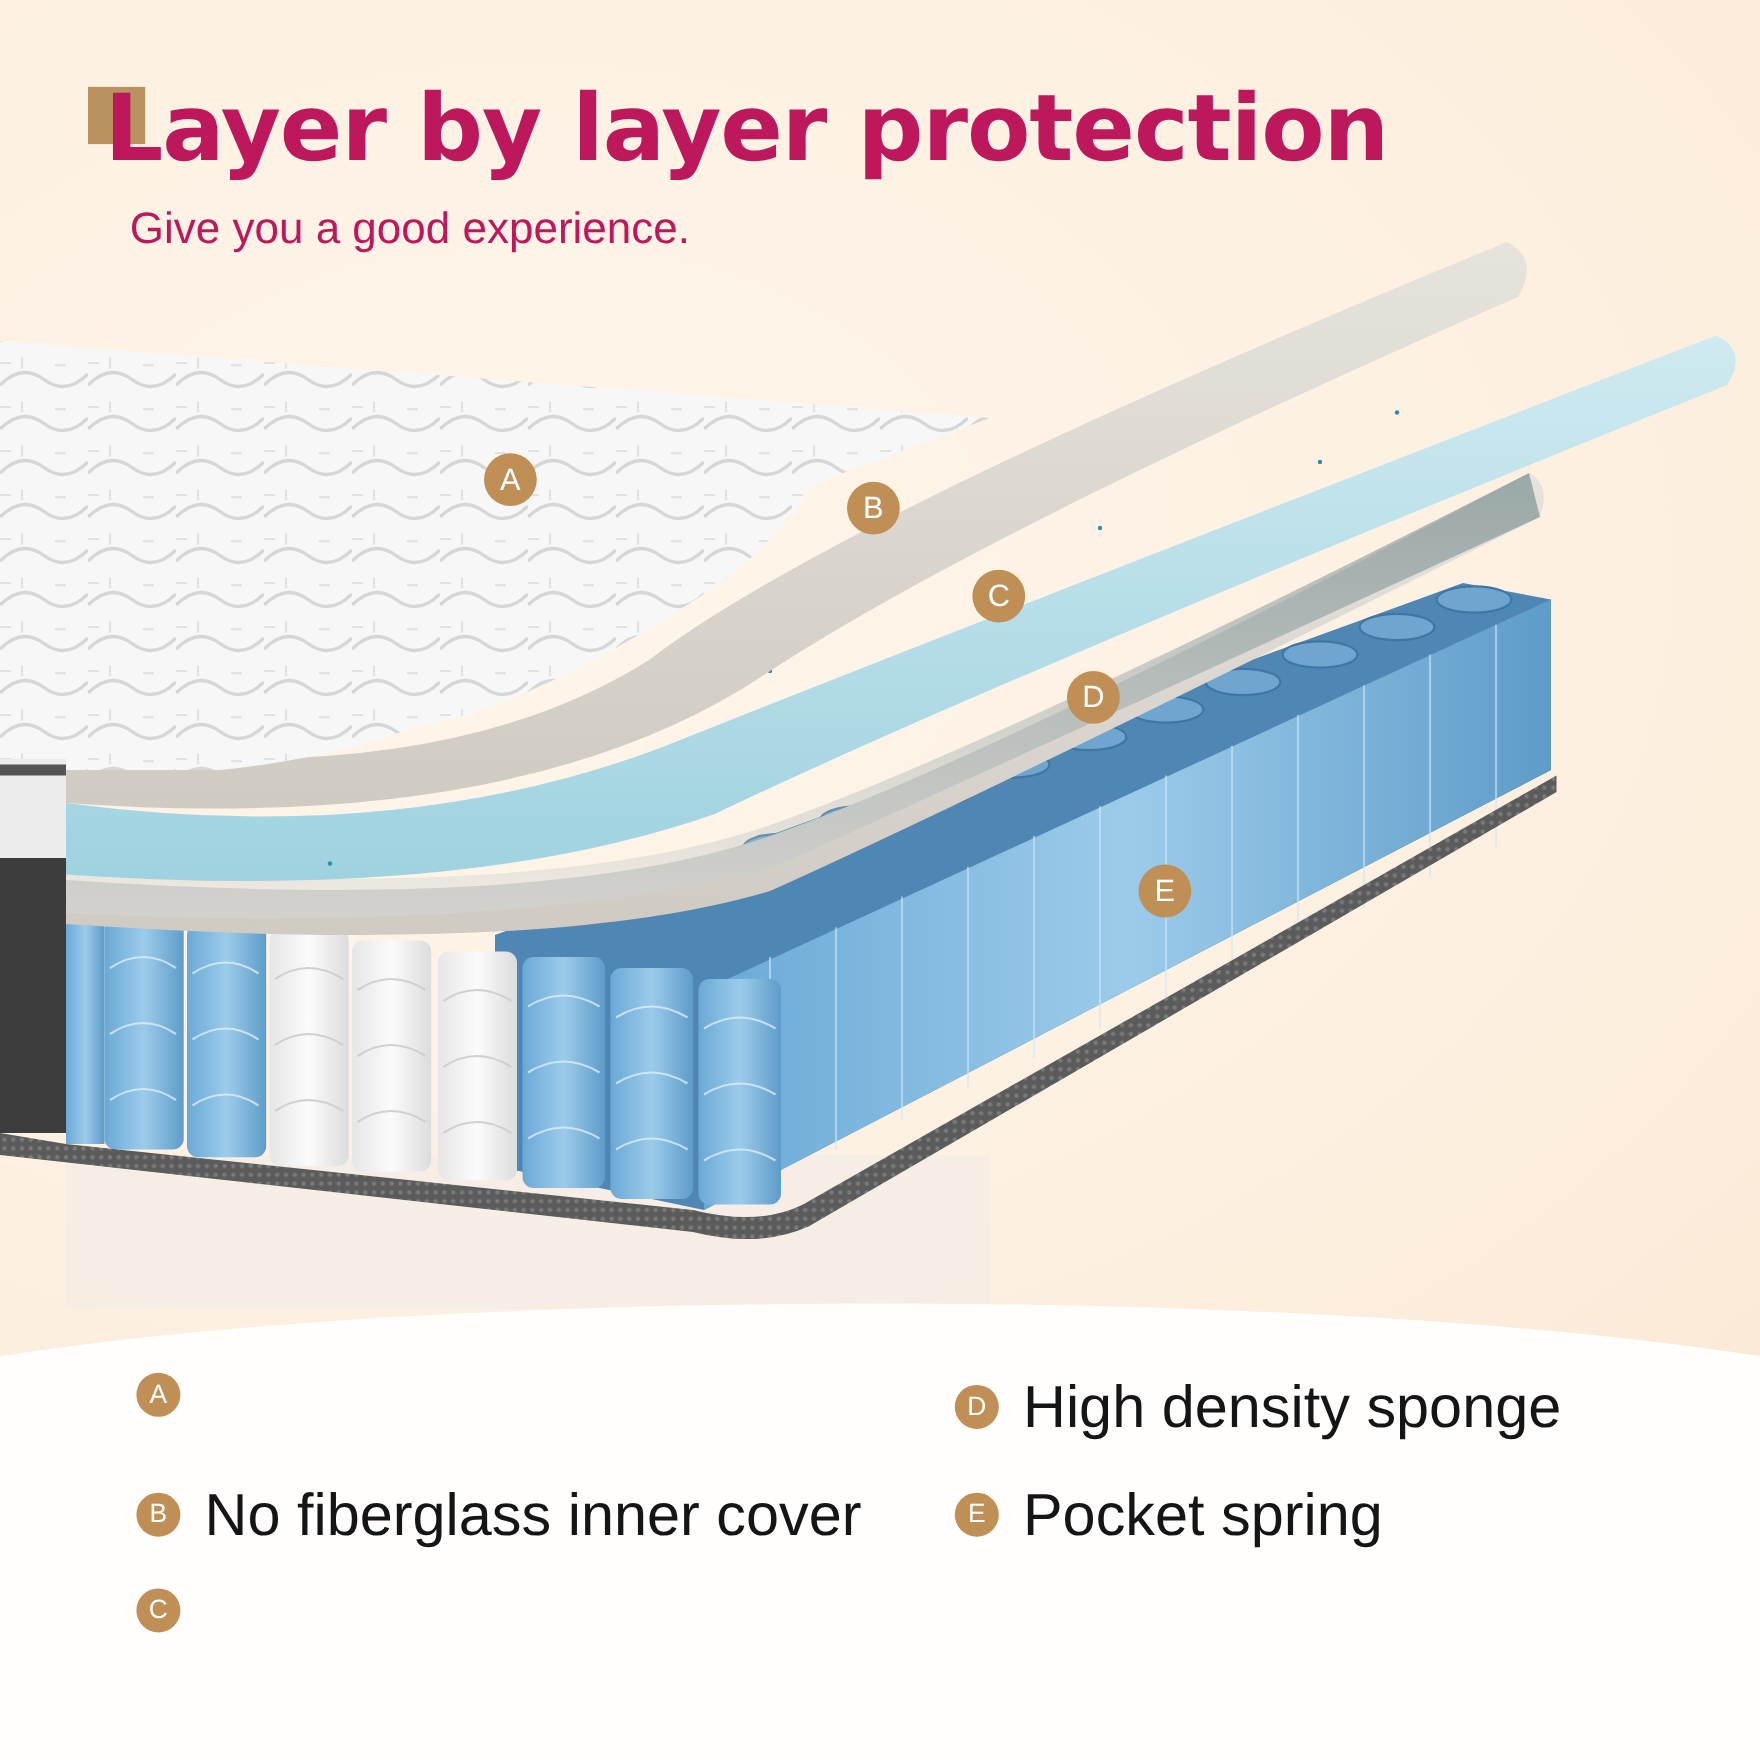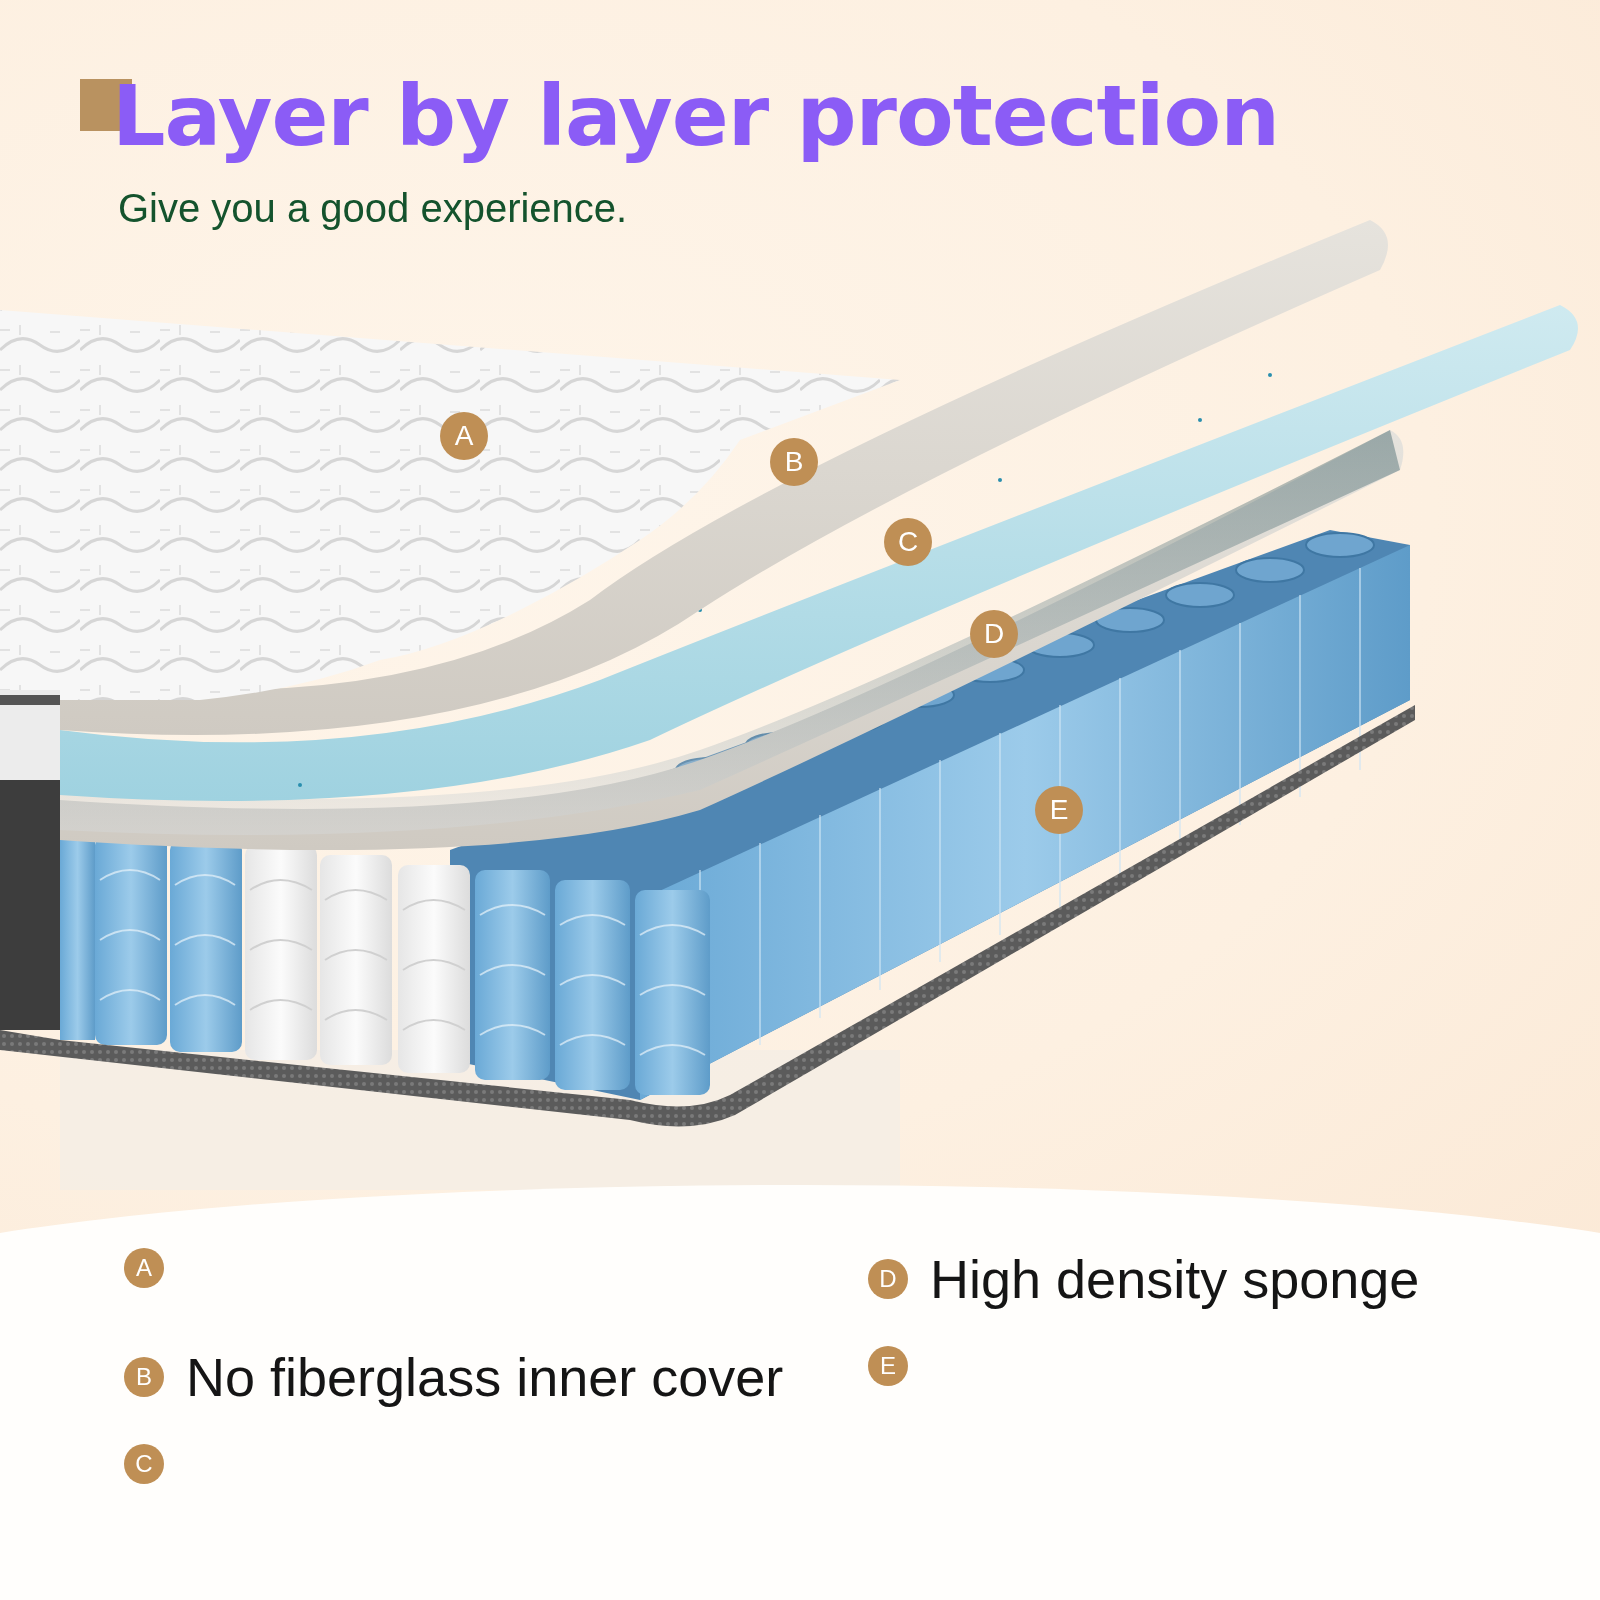--- a/index.html
+++ b/index.html
@@ -17,28 +17,28 @@
   .bottom-panel {
     position: absolute; left: -200px; top: 1185px; width: 2000px; height: 900px;
     background: #fffefc;
     border-radius: 50% 50% 0 0 / 120px 120px 0 0;
   }
   .title-accent {
     position: absolute; left: 80px; top: 79px; width: 52px; height: 52px;
     background: #b99260;
   }
   .title {
-    position: absolute; left: 112px; top: 66px;
+    position: absolute; left: 95px; top: 66px;
     font-size: 84px; font-weight: bold; letter-spacing: -1px;
-    color: #8b5cf6; line-height: 1.2;
+    color: #be185d; line-height: 1.2;
     font-family: "DejaVu Sans", sans-serif;
   }
   .subtitle {
     position: absolute; left: 118px; top: 186px;
-    font-size: 40px; color: #14532d;
+    font-size: 40px; color: #be185d;
     font-family: "Liberation Sans", sans-serif;
   }
   .illus { position: absolute; left: 0; top: 0; width: 1600px; height: 1200px; }
   .marker {
     position: absolute; width: 48px; height: 48px; border-radius: 50%;
     background: #bf8f55; color: #fff; font-size: 28px;
     display: flex; align-items: center; justify-content: center;
     font-family: "Liberation Sans", sans-serif;
   }
   .legend { position: absolute; left: 0; top: 0; }
@@ -199,14 +199,15 @@
   </div>
   <div class="legend-item" style="left:124px; top:1444px;">
     <span class="legend-badge">C</span>
   </div>
   <div class="legend-item" style="left:868px; top:1248px;">
     <span class="legend-badge">D</span>
     <span>High density sponge</span>
   </div>
   <div class="legend-item" style="left:868px; top:1346px;">
     <span class="legend-badge">E</span>
+    <span>Pocket spring</span>
   </div>
 </div>
 
 </body></html>

